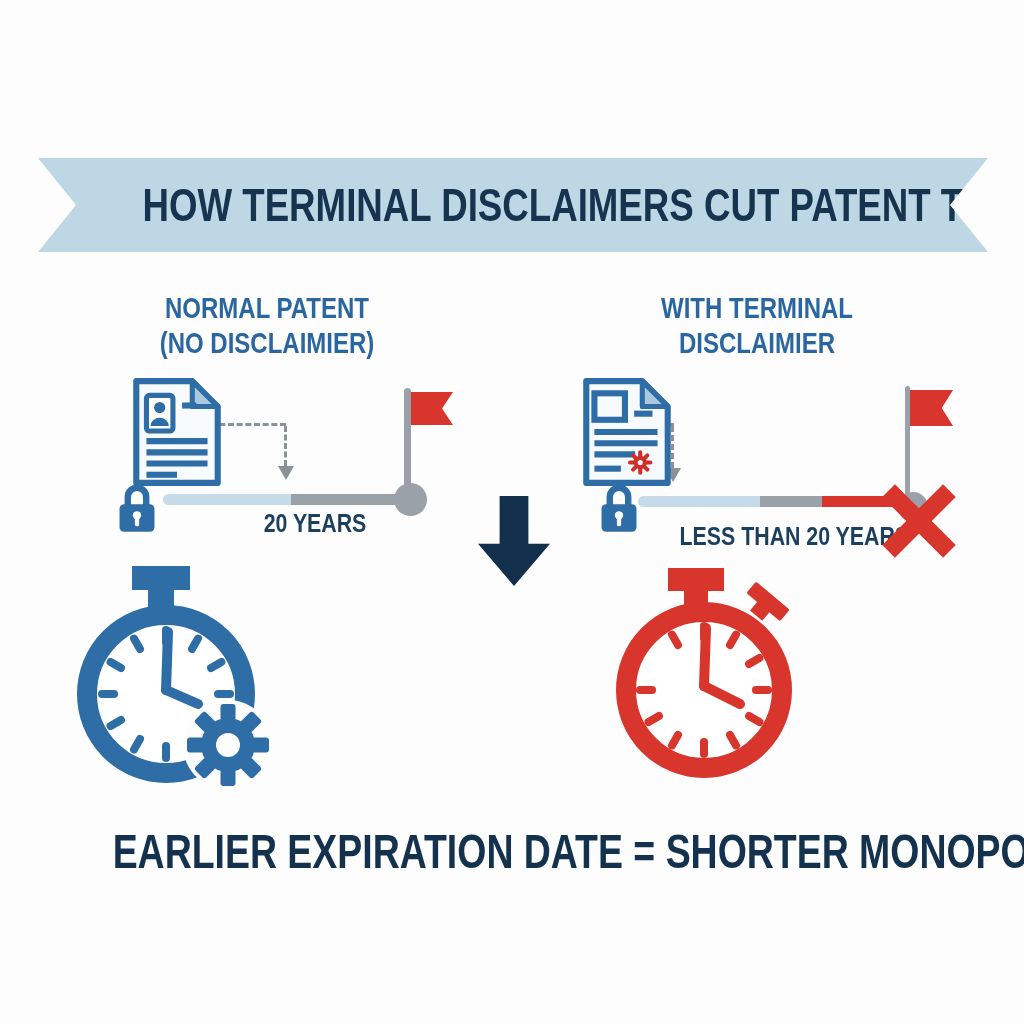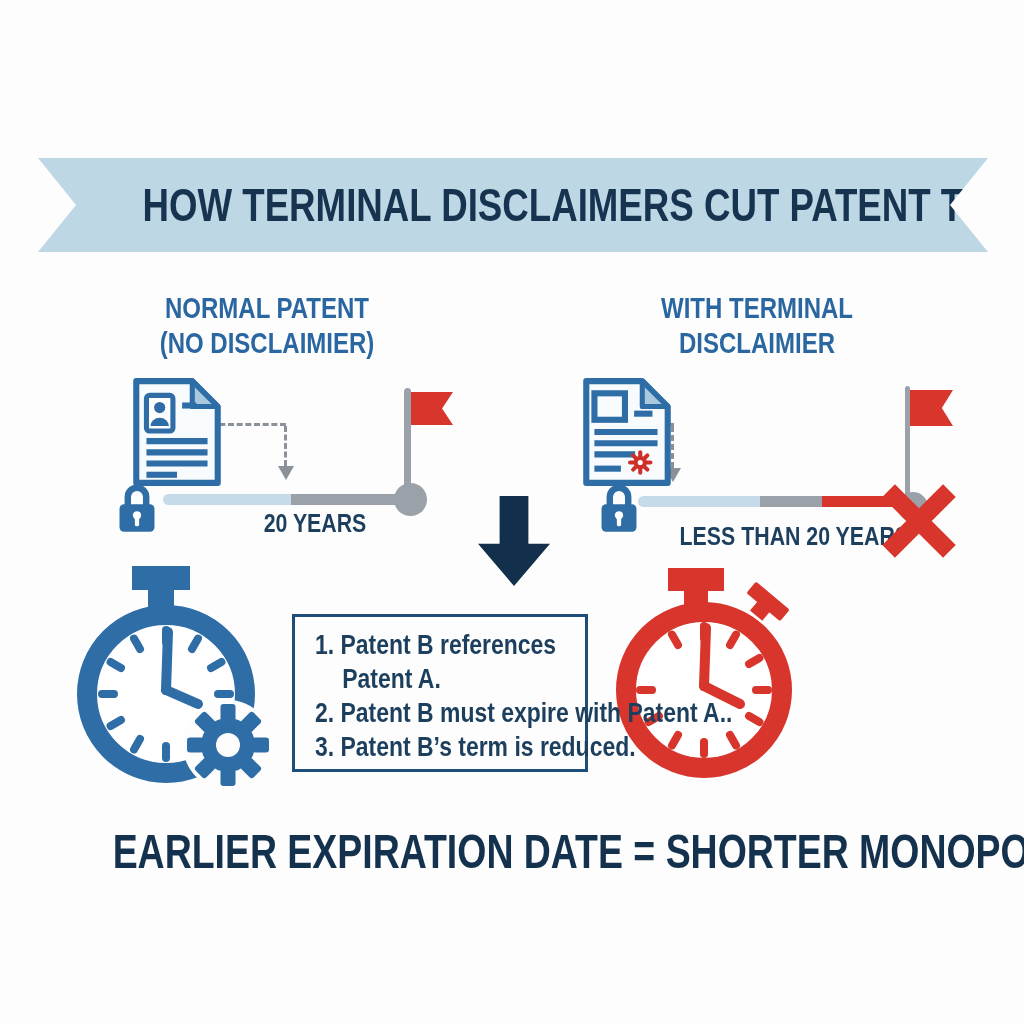--- a/index.html
+++ b/index.html
@@ -235,22 +235,16 @@
     <use href="#tkr" transform="rotate(150 96 134)"></use>
       <use href="#tkr" transform="rotate(180 96 134)"></use>
     <use href="#tkr" transform="rotate(210 96 134)"></use>
       <use href="#tkr" transform="rotate(240 96 134)"></use>
     <use href="#tkr" transform="rotate(270 96 134)"></use>
       <use href="#tkr" transform="rotate(330 96 134)"></use>
     <line x1="96" y1="130" x2="98" y2="72" stroke="#d8352c" stroke-width="10" stroke-linecap="round"></line>
     <line x1="96" y1="130" x2="132" y2="148" stroke="#d8352c" stroke-width="10" stroke-linecap="round"></line>
   </svg>
 
-  <div class="abs info-box">
-    <div class="info-line">1. Patent B references</div>
-    <div class="info-line indent">Patent A.</div>
-    <div class="info-line">2. Patent B must expire with Patent A..</div>
-    <div class="info-line">3. Patent B’s term is reduced.</div>
-  </div>
 
   <div class="abs footer-headline">EARLIER EXPIRATION DATE = SHORTER MONOPOLY</div>
 
 </div>
 
 </body></html>

